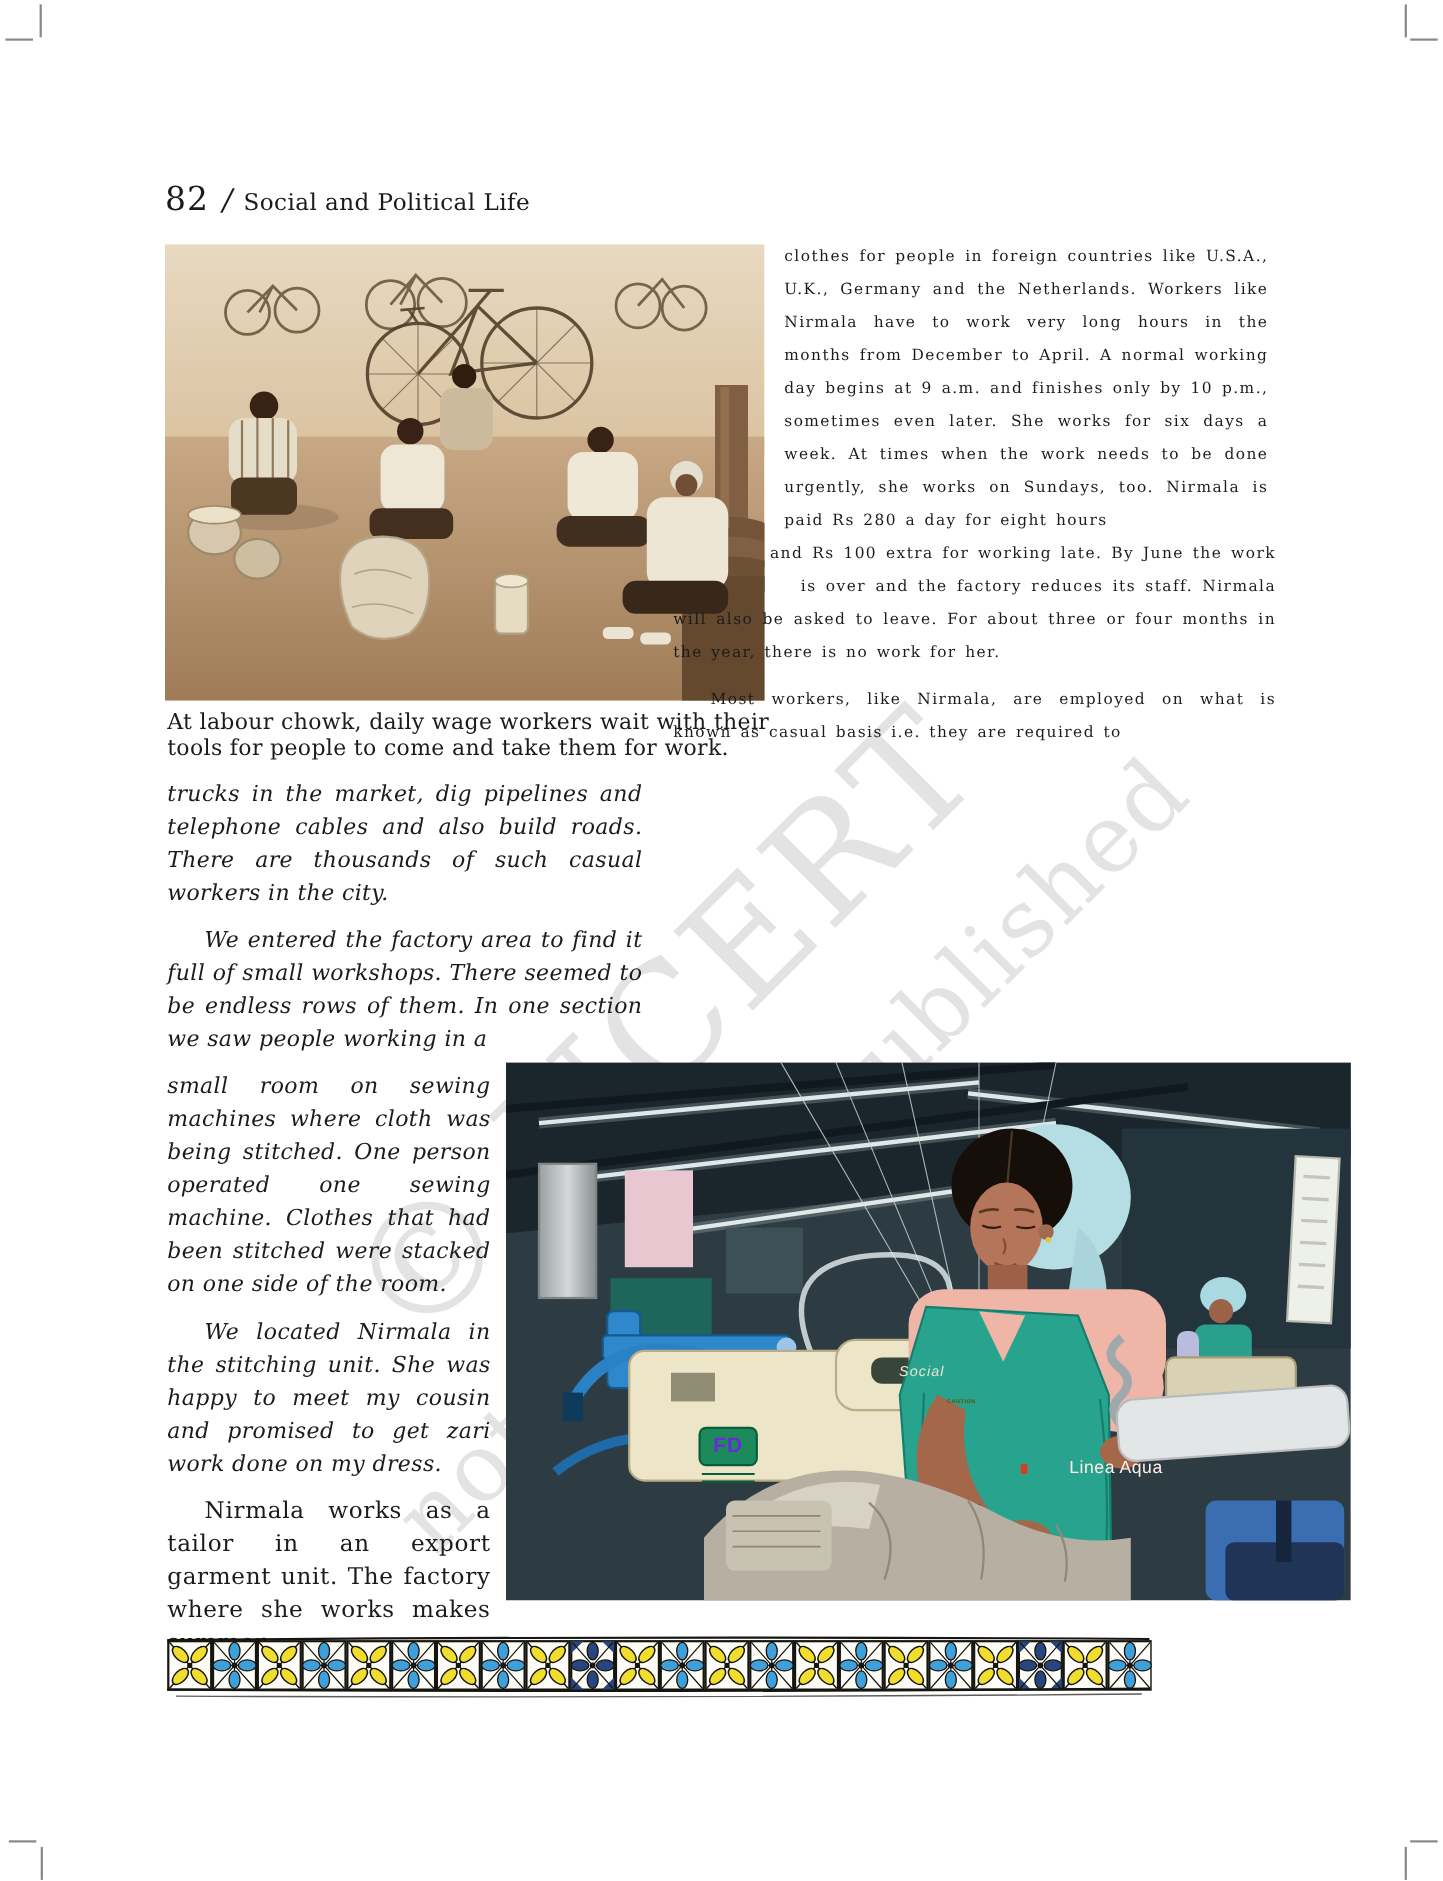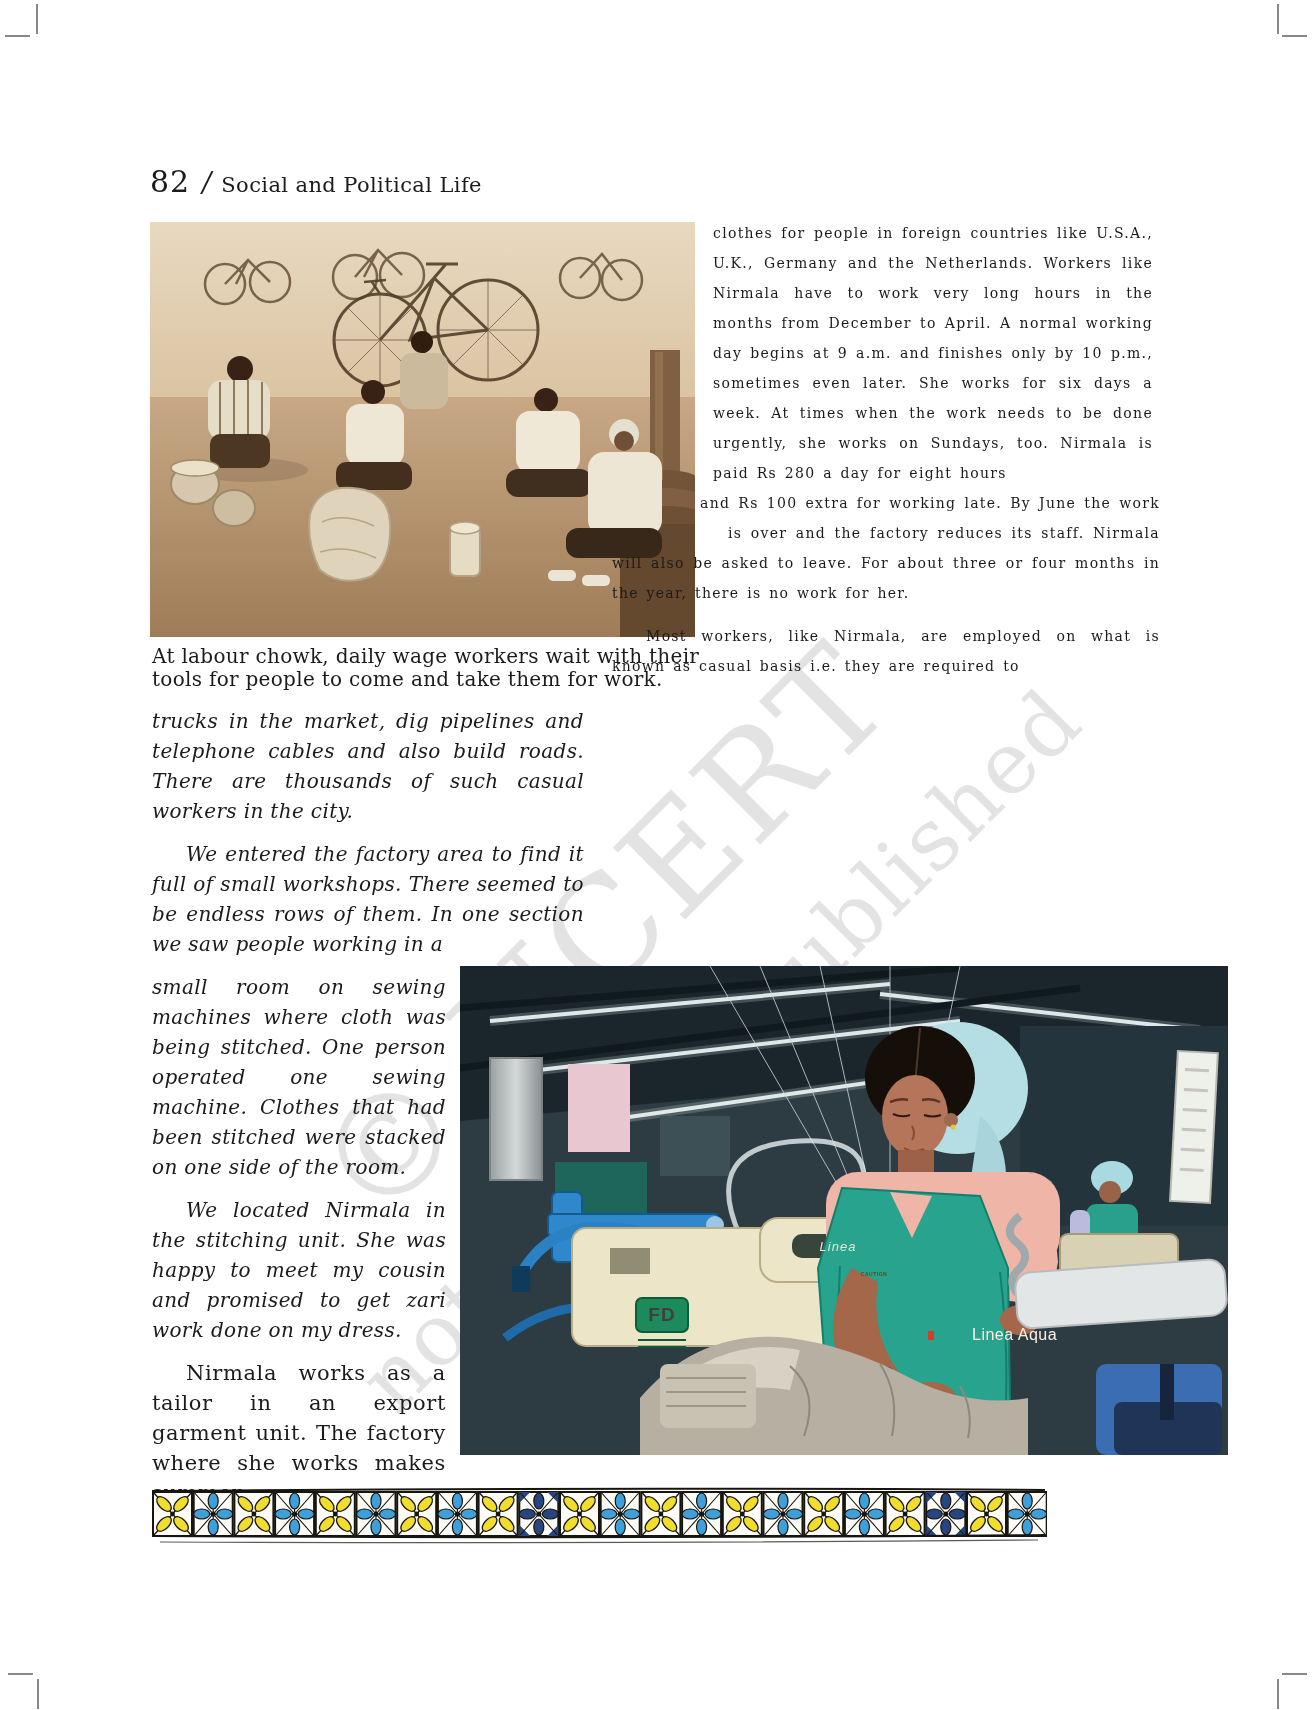--- a/index.html
+++ b/index.html
@@ -47,21 +47,21 @@
   .rightcol .rw{text-align:justify;}
   .f1{float:left;width:88px;height:30px;}
   .f2{float:left;clear:left;width:116px;height:30px;}
   .para-most{margin-top:13px;text-indent:34px;text-align:justify;}
 
   
   .pl{position:absolute;font-family:"Liberation Sans",sans-serif;z-index:3;display:flex;
       align-items:center;justify-content:center;pointer-events:none;}
   .lbl-brand{left:336px;top:268px;width:84px;height:24px;color:#e9e5cf;font-style:italic;
              font-size:13px;letter-spacing:1px;}
-  .lbl-fd{left:176px;top:332px;width:52px;height:34px;color:#404040;font-weight:700;
+  .lbl-fd{left:176px;top:332px;width:52px;height:34px;color:#6d28d9;font-weight:700;
           font-size:19px;letter-spacing:1px;text-align:right;}
   .lbl-caution{left:398px;top:303px;width:32px;height:10px;color:#6a4a00;font-size:5px;
                font-weight:700;letter-spacing:0.5px;}
   .lbl-vest{left:468px;top:362px;height:14px;color:#ffeee6;font-size:16px;letter-spacing:0.5px;gap:35px;}
   .red-mark{display:inline-block;width:6px;height:9px;background:#d63c2a;margin-right:3px;}
 
   
   .border-strip{position:absolute;left:150px;top:1486px;width:897px;height:58px;z-index:2;}
   .border-strip svg{display:block;width:100%;height:100%;}
   .footer{position:absolute;left:0;top:1626px;width:100%;text-align:center;z-index:2;
@@ -285,21 +285,21 @@
       <g transform="rotate(3 734 160)">
         <rect x="714" y="86" width="40" height="150" fill="#eef0ea" stroke="#b8b8b0" stroke-width="2"></rect>
         <path d="M722,104 h24 M722,124 h24 M722,144 h24 M722,164 h24 M722,184 h24 M722,204 h24" stroke="#c5c5bd" stroke-width="3"></path>
       </g>
       <g>
         <rect x="636" y="398" width="126" height="91" rx="10" fill="#3a6db2"></rect>
         <rect x="654" y="436" width="108" height="53" rx="8" fill="#203458"></rect>
         <rect x="700" y="398" width="14" height="56" fill="#16243c"></rect>
       </g>
     </svg>
-    <span class="pl lbl-brand">Linea</span>
+    <span class="pl lbl-brand">Social</span>
     <span class="pl lbl-fd">FD</span>
     <span class="pl lbl-caution">CAUTION</span>
     <span class="pl lbl-vest">
         <span class="red-mark"></span>
         <span>Linea Aqua</span>
       </span>
   </div>
 
   <div class="border-strip">
     <svg viewBox="0 0 897 58" xmlns="http://www.w3.org/2000/svg">

